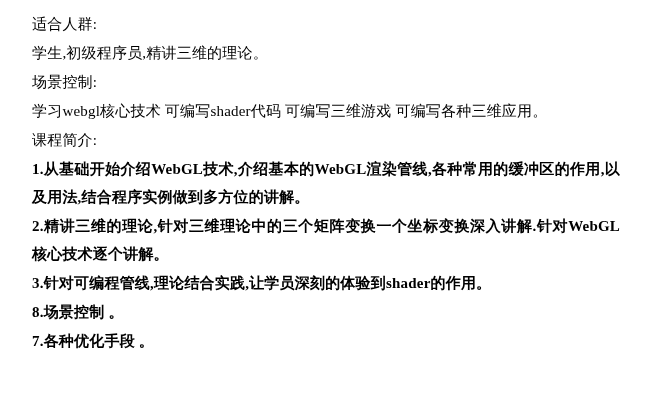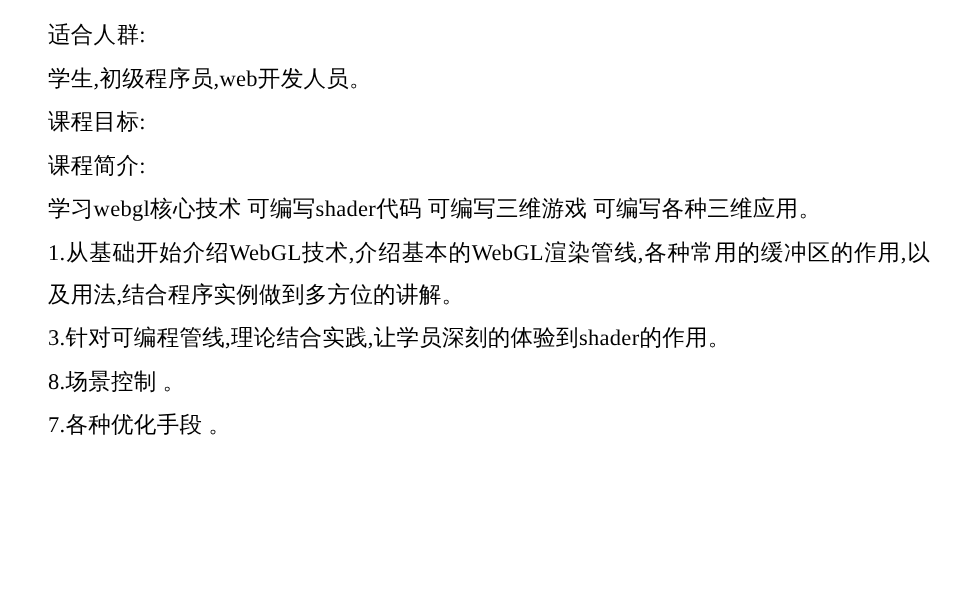--- a/index.html
+++ b/index.html
@@ -21,29 +21,31 @@
   }
   .para {
     font-size: 15px;
     line-height: 28px;
     margin: 0 0 1px 0;
     text-align: justify;
     letter-spacing: 0.2px;
   }
   .indent {
     text-indent: 0;
+    font-weight: bold;
   }
 </style>
 </head>
 <body>
 
 <div class="doc">
   <p class="para">适合人群:</p>
-  <p class="para">学生,初级程序员,web开发人员。</p>
-  <p class="para">课程目标:</p>
+  <p class="para">学生,初级程序员,精讲三维的理论。</p>
+  <p class="para">场景控制:</p>
+  <p class="para">学习webgl核心技术 可编写shader代码 可编写三维游戏 可编写各种三维应用。</p>
   <p class="para">课程简介:</p>
-  <p class="para">学习webgl核心技术 可编写shader代码 可编写三维游戏 可编写各种三维应用。</p>
   <p class="para indent">1.从基础开始介绍WebGL技术,介绍基本的WebGL渲染管线,各种常用的缓冲区的作用,以及用法,结合程序实例做到多方位的讲解。</p>
+  <p class="para indent">2.精讲三维的理论,针对三维理论中的三个矩阵变换一个坐标变换深入讲解.针对WebGL核心技术逐个讲解。</p>
   <p class="para indent">3.针对可编程管线,理论结合实践,让学员深刻的体验到shader的作用。</p>
   <p class="para indent">8.场景控制 。</p>
   <p class="para indent">7.各种优化手段 。</p>
 
 </div>
 
 </body></html>

